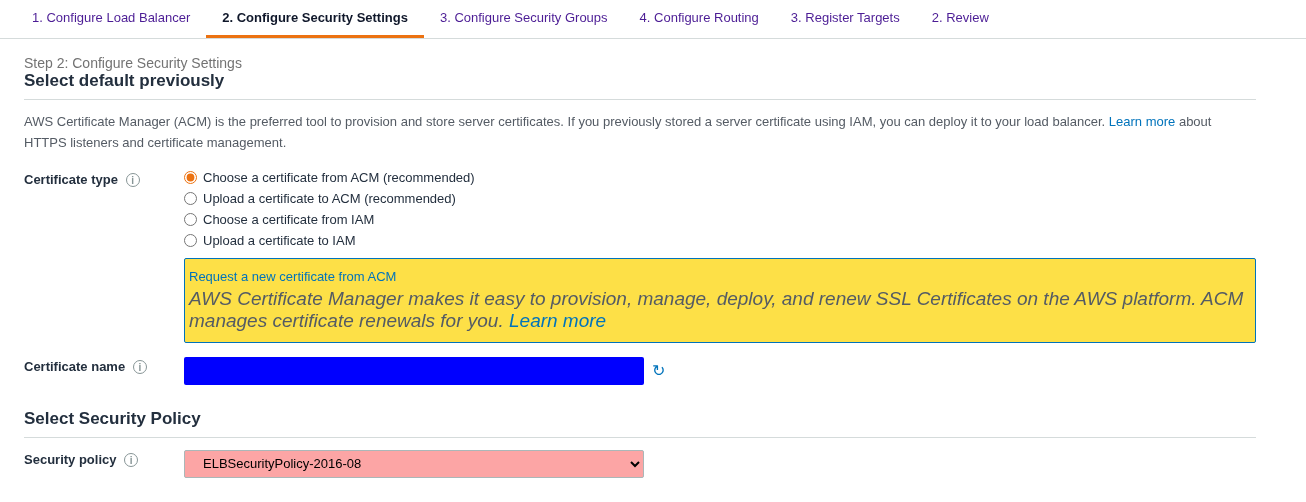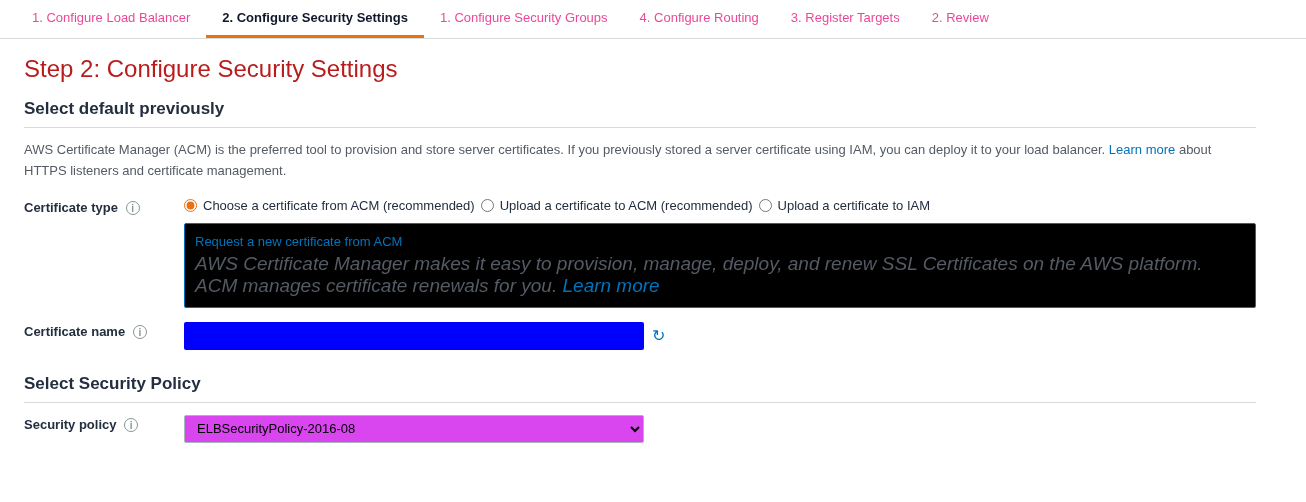--- a/index.html
+++ b/index.html
@@ -13,42 +13,41 @@
     
     .wizard-nav {
       display: flex;
       border-bottom: 1px solid #d5dbdb;
       padding: 0 16px;
       background: #fff;
     }
     .wizard-nav-item {
       padding: 10px 16px;
       font-size: 13px;
-      color: #ec4899;
+      color: #4c1d95;
       cursor: pointer;
       border-bottom: 3px solid transparent;
       white-space: nowrap;
     }
     .wizard-nav-item.active {
       color: #0f172a;
       border-bottom: 3px solid #ec7211;
       font-weight: 600;
     }
 
     
     .content {
       padding: 16px 24px;
       max-width: 1280px;
     }
 
     .page-title {
-      font-size: 24px;
+      font-size: 14px;
       font-weight: 400;
-      color: #b91c1c;
-      margin-bottom: 16px;
+      color: #737373;
     }
 
     .section-title {
       font-size: 17px;
       font-weight: 600;
       color: #232f3e;
       padding-bottom: 8px;
       border-bottom: 1px solid #d5dbdb;
       margin-bottom: 12px;
     }
@@ -98,41 +97,41 @@
       vertical-align: middle;
     }
 
     .form-control {
       flex: 1;
     }
 
     
     .radio-group {
       display: flex;
-      flex-direction: row;
+      flex-direction: column;
       gap: 6px;
     }
     .radio-option {
       display: flex;
       align-items: center;
       gap: 6px;
       font-size: 13px;
       cursor: pointer;
     }
     .radio-option input[type="radio"] {
       accent-color: #ec7211;
       cursor: pointer;
     }
 
     
     .info-box {
       border: 1px solid #0073bb;
       border-radius: 2px;
-      background: #000000;
-      padding: 10px 10px;
+      background: #fde047;
+      padding: 10px 4px;
       margin-top: 10px;
       margin-left: 0;
     }
     .info-box-title {
       color: #0073bb;
       font-size: 13px;
       font-weight: 500;
       margin-bottom: 4px;
     }
     .info-box-text {
@@ -147,22 +146,22 @@
       align-items: center;
       gap: 8px;
     }
 
     .select-dropdown {
       width: 460px;
       height: 28px;
       border: 1px solid #aab7b8;
       border-radius: 2px;
       font-size: 13px;
-      padding: 0 8px;
-      background: #d946ef;
+      padding: 0 14px;
+      background: #fca5a5;
       appearance: auto;
     }
 
     .cert-value-bar {
       width: 460px;
       height: 28px;
       background: #0000ff;
       border-radius: 2px;
       display: inline-block;
     }
@@ -179,21 +178,21 @@
     .form-section {
       margin-bottom: 24px;
     }
   </style>
 </head>
 <body>
 
 <nav class="wizard-nav">
   <div class="wizard-nav-item">1. Configure Load Balancer</div>
   <div class="wizard-nav-item active">2. Configure Security Settings</div>
-  <div class="wizard-nav-item">1. Configure Security Groups</div>
+  <div class="wizard-nav-item">3. Configure Security Groups</div>
   <div class="wizard-nav-item">4. Configure Routing</div>
   <div class="wizard-nav-item">3. Register Targets</div>
   <div class="wizard-nav-item">2. Review</div>
 </nav>
 
 <div class="content">
 
   <h1 class="page-title">Step 2: Configure Security Settings</h1>
 
   <div class="form-section">
@@ -212,20 +211,24 @@
       </div>
       <div class="form-control">
         <div class="radio-group">
           <label class="radio-option">
             <input type="radio" name="cert-type" checked="" style="">
             <span>Choose a certificate from ACM (recommended)</span>
           </label>
           <label class="radio-option">
             <input type="radio" name="cert-type" style="">
             <span>Upload a certificate to ACM (recommended)</span>
+          </label>
+          <label class="radio-option">
+            <input type="radio" name="cert-type" style="">
+            <span>Choose a certificate from IAM</span>
           </label>
           <label class="radio-option">
             <input type="radio" name="cert-type" style="">
             <span>Upload a certificate to IAM</span>
           </label>
         </div>
 
         <div class="info-box">
           <div class="info-box-title">
             <a href="#">Request a new certificate from ACM</a>

